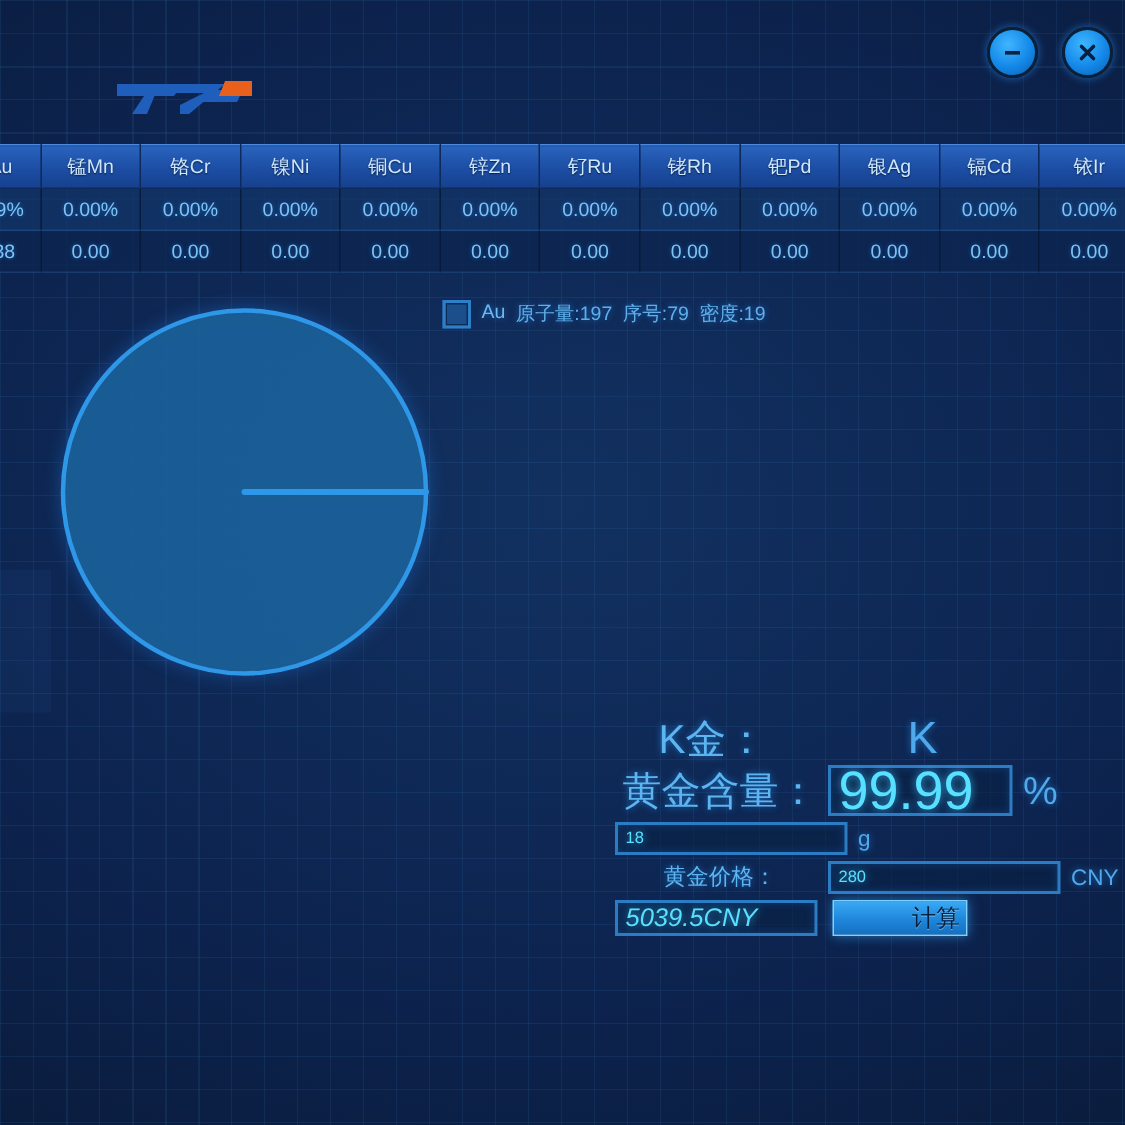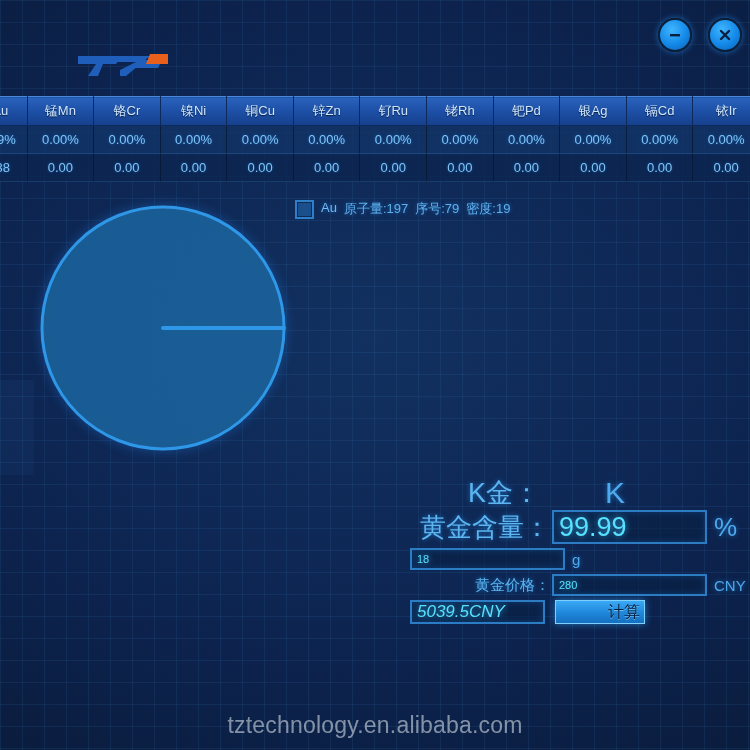--- a/index.html
+++ b/index.html
@@ -114,21 +114,21 @@
   .result{
     position:absolute;left:410px;top:476px;width:355px;
   }
   .res-row{
     display:flex;align-items:center;
     margin-bottom:4px;
     white-space:nowrap;
   }
   .res-label{
     color:#5cb4f0;
-    text-align:right;
+    text-align:center;
     text-shadow:0 0 5px rgba(40,160,255,0.6);
     padding-right:2px;
   }
   .res-unit{
     color:#4fa9ec;
     padding-left:7px;
     text-shadow:0 0 5px rgba(40,160,255,0.6);
   }
   .res-input{
     background:rgba(10,32,66,0.55);
@@ -149,21 +149,21 @@
     font-size:54px;line-height:56px;
     font-weight:bold;
     padding:0 0 0 8px;
     text-shadow:0 0 10px rgba(255,60,220,0.55);
     letter-spacing:1px;
   }
   #row-karat .res-unit{font-size:30px;margin-left:56px;}
 
   
   #row-purity .res-label{width:140px;font-size:26px;line-height:30px;}
-  #row-purity .res-input{width:155px;height:34px;font-size:27px;text-align:center;}
+  #row-purity .res-input{width:123px;height:34px;font-size:36px;text-align:center;}
   #row-purity .res-unit{font-size:26px;}
 
   
   .row-sm .res-label{width:140px;font-size:15px;line-height:20px;}
   .row-sm .res-input{width:155px;height:22px;font-size:11px;}
   .row-sm .res-unit{font-size:15px;}
 
   
   #row-value .res-label{width:140px;font-size:15px;line-height:20px;}
   #row-value .res-input{width:135px;height:24px;font-size:17px;font-style:italic;}
@@ -316,15 +316,14 @@
 
     <div class="res-row" id="row-value">
       <div class="res-input">5039.5CNY</div>
       <div id="calc-button">
         <span>计算</span>
       </div>
     </div>
 
   </div>
 
-  <div class="watermark">tztechnology.en.alibaba.com</div>
 
 </div>
 
 </body></html>

